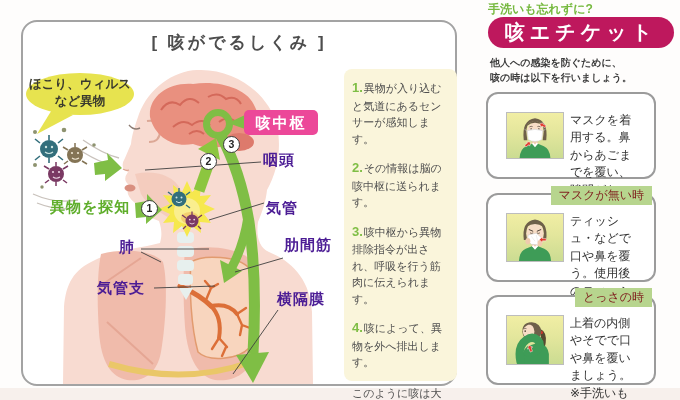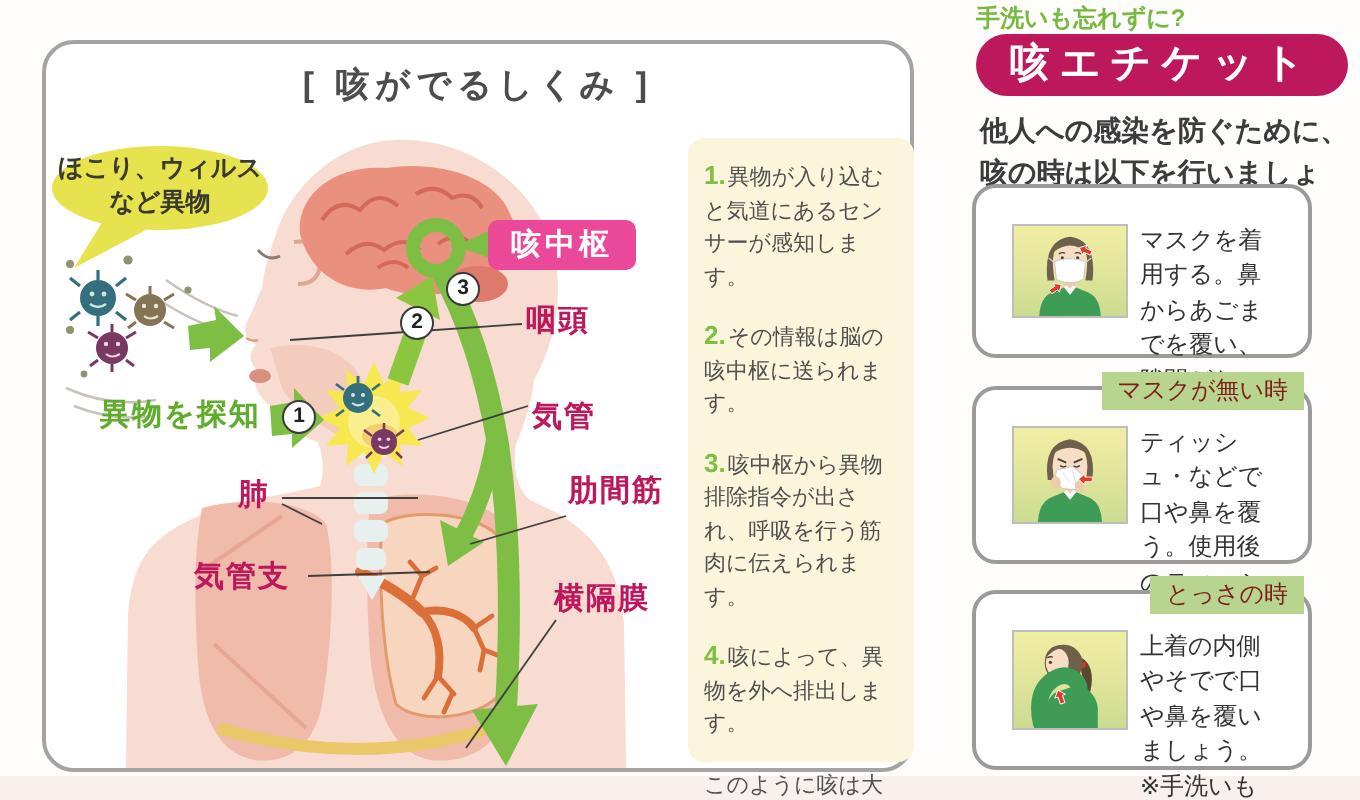--- a/index.html
+++ b/index.html
@@ -13,21 +13,21 @@
   #diagram-svg{position:absolute;left:0;top:0;width:432px;height:362px;}
   #main-title{position:absolute;left:0;top:9px;width:100%;text-align:center;
     font-size:17px;font-weight:bold;color:#4D4D4D;letter-spacing:3px;}
   #bubble-text{position:absolute;left:2px;top:54px;width:110px;text-align:center;
     font-size:12.5px;font-weight:bold;color:#3A3A2E;line-height:1.35;}
   #detect-label{position:absolute;left:27px;top:176px;font-size:15px;font-weight:bold;
     color:#5FAE2B;letter-spacing:1px;text-align:center;}
   #cough-center-label{position:absolute;left:221px;top:88px;width:74px;height:25px;
     background:#ec4899;border-radius:5px;color:#fff;font-size:15px;font-weight:bold;
     text-align:center;line-height:25px;letter-spacing:2px;}
-  .anat-label{position:absolute;font-size:15px;font-weight:600;color:#be185d;letter-spacing:1px;white-space:nowrap;}
+  .anat-label{position:absolute;font-size:15px;font-weight:600;color:#4c1d95;letter-spacing:1px;white-space:nowrap;}
   #lbl-pharynx{left:240px;top:129px;}
   #lbl-trachea{left:243px;top:177px;}
   #lbl-lung{left:96px;top:216px;}
   #lbl-bronchus{left:74px;top:257px;}
   #lbl-intercostal{left:261px;top:214px;}
   #lbl-diaphragm{left:254px;top:268px;}
   .marker{position:absolute;width:17px;height:17px;border-radius:50%;background:#fff;
     border:1.6px solid #3A3A3A;box-sizing:border-box;font-size:10.5px;font-weight:bold;color:#222;
     text-align:center;line-height:14px;}
   #marker-1{left:118px;top:178px;}
@@ -37,21 +37,21 @@
   #steps-panel{position:absolute;left:321px;top:47px;width:113px;height:312px;box-sizing:border-box;
     background:#FAF5DB;border-radius:8px;padding:9px 7px 6px 8px;}
   .step{margin-bottom:11px;font-size:11px;line-height:1.5;color:#4F4F4F;font-weight:500;}
   .step .num{color:#7FBE45;font-weight:bold;font-size:13px;margin-right:1px;}
   #steps-footer{font-size:11px;line-height:1.5;color:#4F4F4F;font-weight:500;margin-top:14px;}
 
   
   #kicker{position:absolute;left:488px;top:1px;font-size:12px;font-weight:bold;color:#76B93F;}
   #etiquette-pill{position:absolute;left:488px;top:17px;width:186px;height:31px;background:#be185d;
     border-radius:17px;color:#fff;font-size:20px;font-weight:bold;text-align:center;line-height:31px;letter-spacing:5px;}
-  #etiquette-intro{position:absolute;left:490px;top:55px;width:186px;font-size:14px;font-weight:bold;
+  #etiquette-intro{position:absolute;left:490px;top:55px;width:186px;font-size:10px;font-weight:bold;
     color:#3C3C3C;line-height:1.5;}
   .etq-card{position:absolute;left:486px;width:170px;box-sizing:border-box;background:#fff;
     border:2px solid #9B9B9B;border-radius:12px;padding:18px;display:flex;}
   #card-1{top:92px;height:87px;}
   #card-2{top:193px;height:89px;}
   #card-3{top:295px;height:90px;}
   .etq-illus{width:58px;flex:0 0 58px;border:1px solid #BDBDBD;box-sizing:border-box;
     background:linear-gradient(180deg,#F1EEA4 0%,#E3E69C 45%,#CBDC92 100%);}
   .etq-illus svg{display:block;width:100%;height:100%;}
   .etq-text{flex:1;padding-left:6px;font-size:12px;line-height:1.45;color:#333;font-weight:500;}

